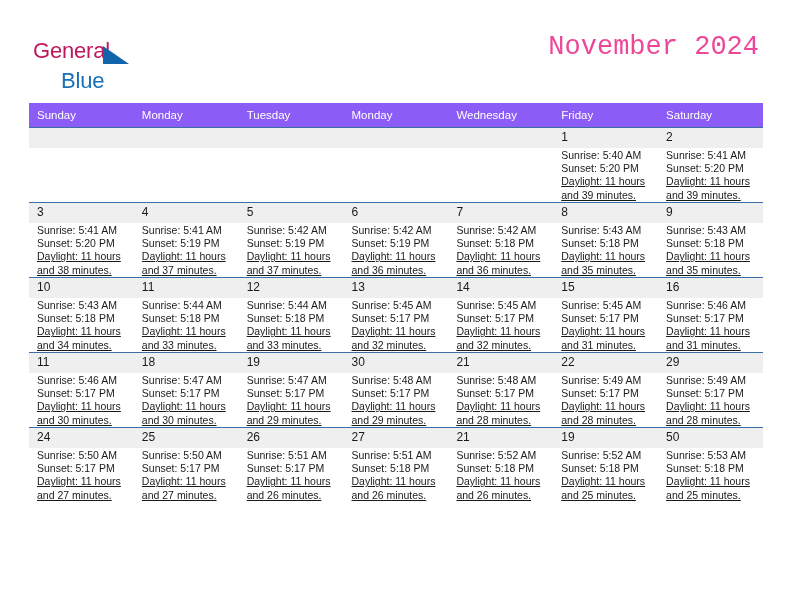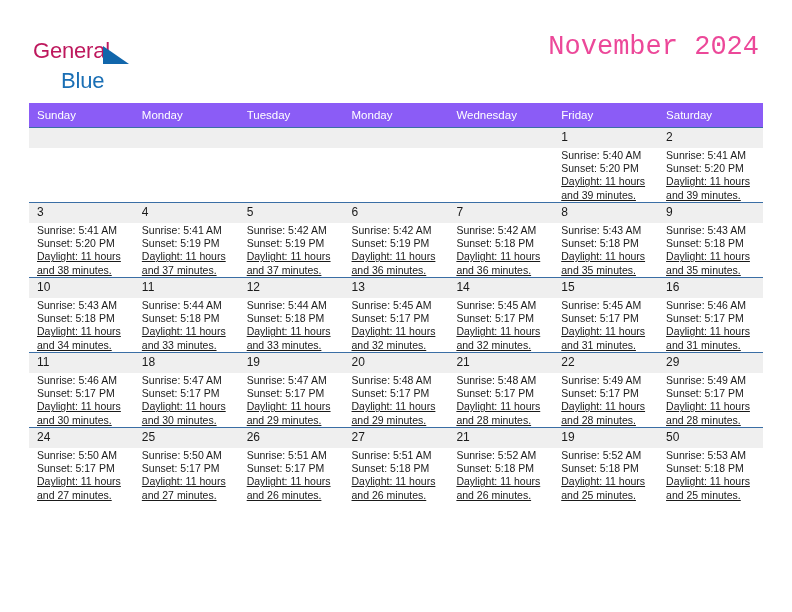--- a/index.html
+++ b/index.html
@@ -350,21 +350,21 @@
           </td>
           <td>
             <span class="daynum">19</span>
             <div class="info">
               <div>Sunrise: 5:47 AM</div>
               <div>Sunset: 5:17 PM</div>
               <div class="daylight">Daylight: 11 hours and 29 minutes.</div>
             </div>
           </td>
           <td>
-            <span class="daynum">20</span>
+            <span class="daynum">30</span>
             <div class="info">
               <div>Sunrise: 5:48 AM</div>
               <div>Sunset: 5:17 PM</div>
               <div class="daylight">Daylight: 11 hours and 29 minutes.</div>
             </div>
           </td>
           <td>
             <span class="daynum">21</span>
             <div class="info">
               <div>Sunrise: 5:48 AM</div>

